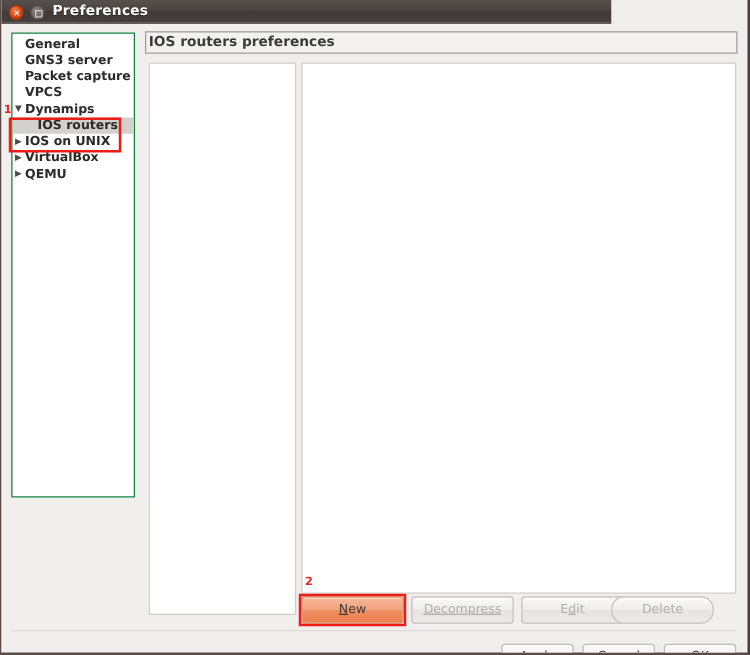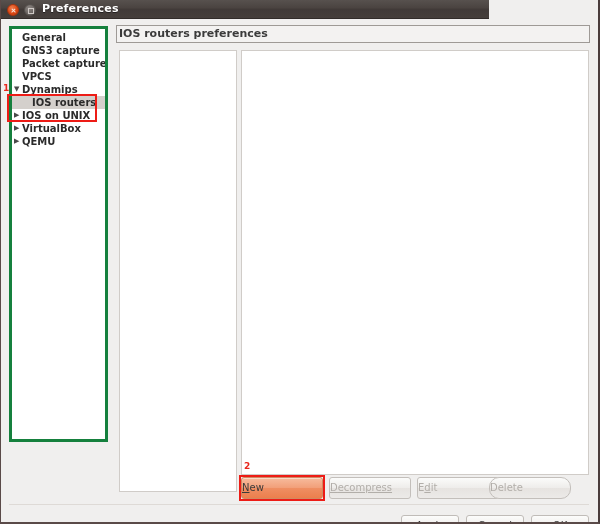--- a/index.html
+++ b/index.html
@@ -90,23 +90,23 @@
     width: 596px;
     height: 503px;
   }
 
   
   #sidebar {
     position: absolute;
     left: 8px;
     top: 7px;
     width: 99px;
-    height: 416px;
+    height: 372px;
     background: #ffffff;
-    border: 3px solid #15803d;
+    border: 1px solid #15803d;
     box-sizing: border-box;
     overflow: hidden;
   }
   .tree-item {
     position: relative;
     height: 13px;
     line-height: 13px;
     font-size: 10px;
     font-weight: bold;
     color: #2b2b2b;
@@ -197,20 +197,21 @@
     height: 22px;
   }
   .act-btn {
     position: absolute;
     top: 0;
     width: 82px;
     height: 22px;
     box-sizing: border-box;
     border-radius: 3px;
     font-size: 10px;
+    text-align: center;
     line-height: 20px;
     border: 1px solid #c3bfbb;
     background: linear-gradient(to bottom, #fbfbfa 0%, #eeecea 50%, #e6e3e0 51%, #eceae8 100%);
     color: #b2aea9;
   }
   .act-btn.primary {
     color: #3a3a3a;
     border: 1px solid #d08a62;
     background: linear-gradient(to bottom, #f7bb9c 0%, #f2a07a 48%, #ef8f63 50%, #ec7f4d 100%);
     box-shadow: inset 0 1px 0 rgba(255,255,255,.45);
@@ -271,21 +272,21 @@
     <div id="sidebar">
       <div id="tree-list">
 
         <div class="tree-item depth0">
           <span class="arrow"></span>
           <span class="label">General</span>
         </div>
 
         <div class="tree-item depth0">
           <span class="arrow"></span>
-          <span class="label">GNS3 capture</span>
+          <span class="label">GNS3 server</span>
         </div>
 
         <div class="tree-item depth0">
           <span class="arrow"></span>
           <span class="label">Packet capture</span>
         </div>
 
         <div class="tree-item depth0">
           <span class="arrow"></span>
           <span class="label">VPCS</span>

